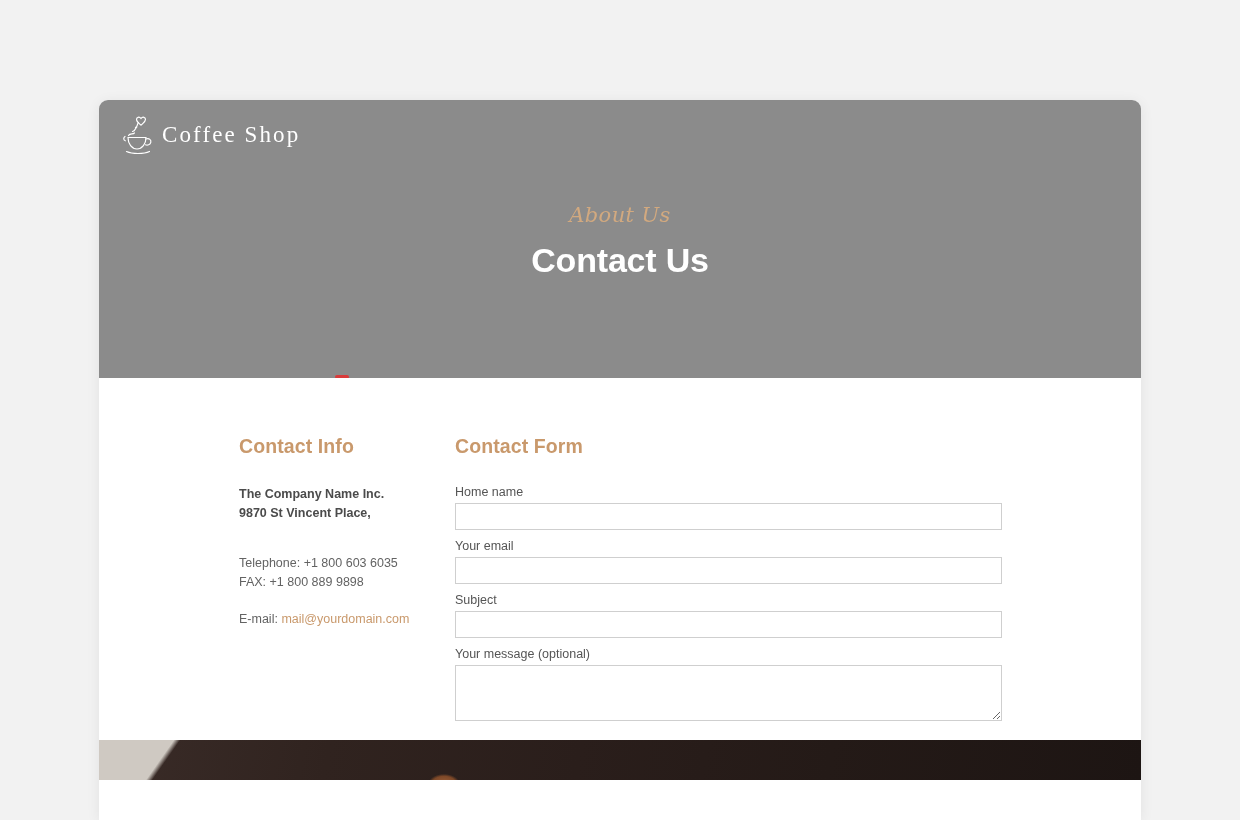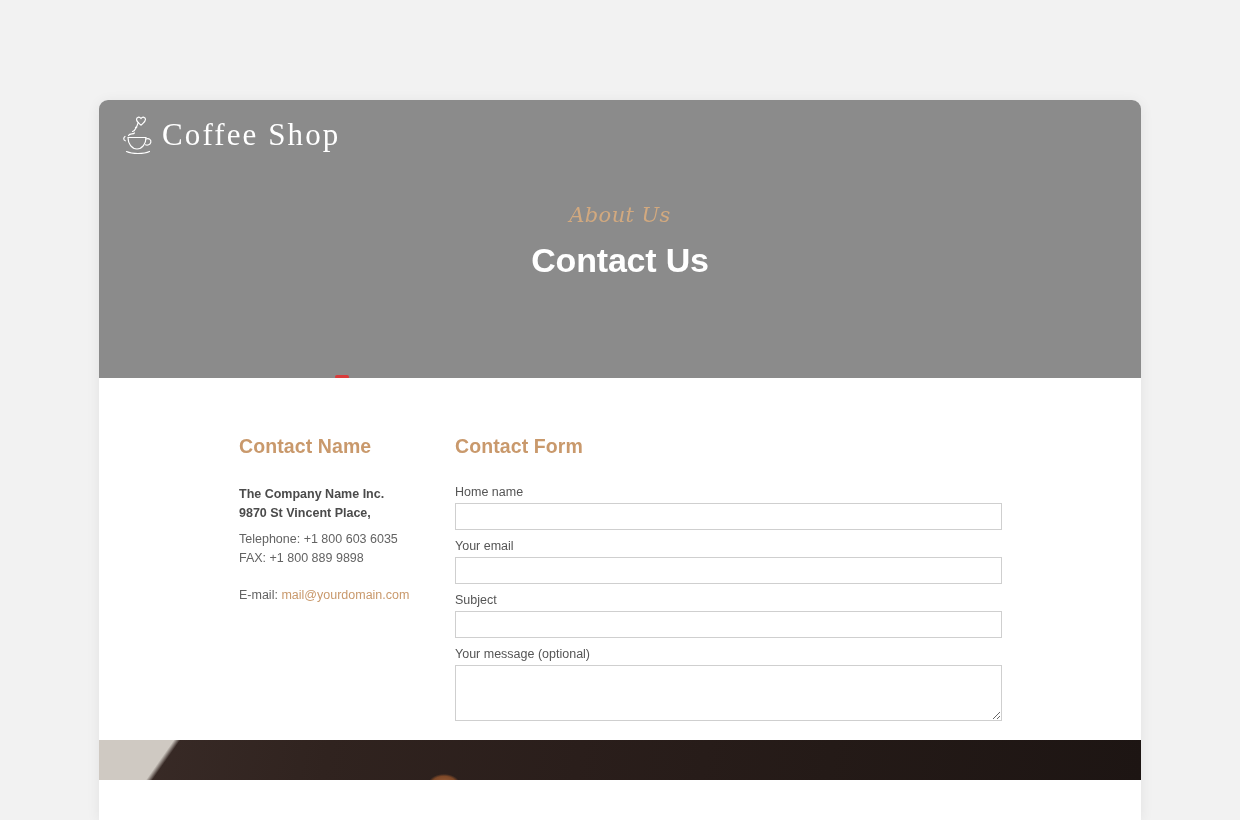--- a/index.html
+++ b/index.html
@@ -48,21 +48,21 @@
   }
   .brand-icon {
     width: 36px;
     height: 42px;
     flex: 0 0 auto;
     display: block;
   }
   .brand-name {
     color: #ffffff;
     font-family: "Liberation Serif", serif;
-    font-size: 31px;
+    font-size: 23px;
     letter-spacing: 2.1px;
     font-weight: 400;
     white-space: nowrap;
   }
   .nav-spacer { flex: 1 1 auto; }
   .nav-menu {
     display: flex;
     align-items: center;
     gap: 22px;
   }
@@ -156,21 +156,21 @@
     font-weight: bold;
     margin: 0 0 27px 0;
     letter-spacing: 0.1px;
   }
 
   .company-block {
     color: #4b4b4b;
     font-size: 12.5px;
     font-weight: bold;
     line-height: 1.55;
-    margin: 0 0 6px 0;
+    margin: 0 0 30px 0;
   }
   .phone-block {
     color: #636363;
     font-size: 12.5px;
     line-height: 1.5;
     margin: 0 0 21px 0;
   }
   .email-block {
     color: #636363;
     font-size: 12.5px;
@@ -287,21 +287,21 @@
       <h1 class="hero-title">Contact Us</h1>
     </div>
 
     <span class="hero-marker"></span>
   </div>
 
   <div class="content">
     <div class="content-inner">
 
       <div class="col-info">
-        <h2 class="section-title">Contact Name</h2>
+        <h2 class="section-title">Contact Info</h2>
 
         <div class="company-block">
           <div>The Company Name Inc.</div>
           <div>9870 St Vincent Place,</div>
         </div>
 
         <div class="phone-block">
           <div>Telephone: +1 800 603 6035</div>
           <div>FAX: +1 800 889 9898</div>
         </div>

